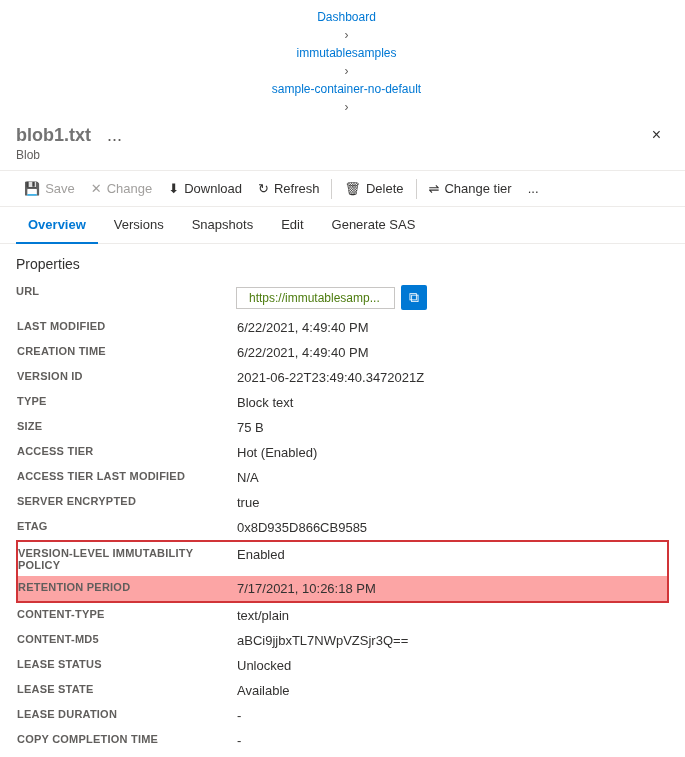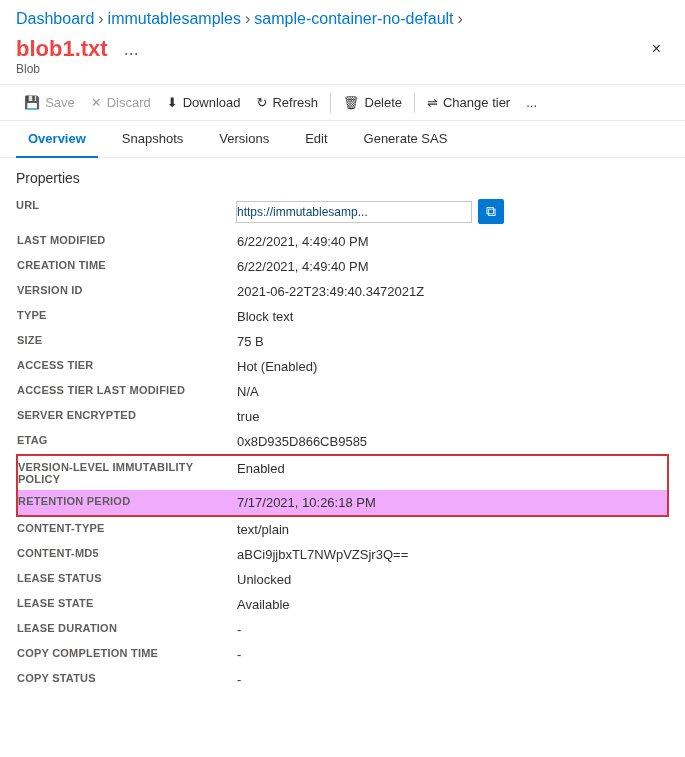--- a/index.html
+++ b/index.html
@@ -7,24 +7,25 @@
       font-family: 'Segoe UI', Arial, sans-serif;
       font-size: 13px;
       background: #fff;
       color: #323130;
       width: 685px;
       min-height: 757px;
     }
     .breadcrumb {
       display: flex;
       align-items: center;
-      padding: 10px 16px 4px 16px;
-      font-size: 16px;
+      padding: 10px 16px 4px 24px;
+      font-size: 12px;
       color: #0078d4;
       gap: 4px;
+      flex-direction: column;
     }
     .breadcrumb span.separator {
       color: #605e5c;
     }
     .breadcrumb a {
       color: #0078d4;
       text-decoration: none;
       cursor: pointer;
     }
     .title-row {
@@ -32,23 +33,23 @@
       align-items: center;
       justify-content: space-between;
       padding: 4px 16px 0 16px;
     }
     .title-left {
       display: flex;
       align-items: center;
       gap: 10px;
     }
     .page-title {
-      font-size: 22px;
+      font-size: 18px;
       font-weight: 600;
-      color: #ef4444;
+      color: #737373;
     }
     .ellipsis-btn {
       color: #605e5c;
       cursor: pointer;
       font-size: 18px;
       padding: 2px 6px;
       border: none;
       background: none;
     }
     .subtitle {
@@ -95,21 +96,21 @@
       margin: 0 4px;
     }
     .toolbar-icon {
       font-size: 13px;
     }
     .tabs {
       display: flex;
       align-items: center;
       padding: 0 16px;
       border-bottom: 1px solid #edebe9;
-      gap: 12px;
+      gap: 4px;
     }
     .tab {
       padding: 10px 12px;
       cursor: pointer;
       font-size: 13px;
       color: #323130;
       border-bottom: 2px solid transparent;
       margin-bottom: -1px;
     }
     .tab.active {
@@ -147,24 +148,24 @@
       color: #323130;
       font-size: 13px;
     }
     .url-cell {
       display: flex;
       align-items: center;
       gap: 6px;
     }
     .url-input {
       border: 1px solid #c8c6c4;
-      padding: 3px 0;
+      padding: 3px 12px;
       font-size: 12px;
-      color: #0c4a6e;
-      width: 236px;
+      color: #4d7c0f;
+      width: 159px;
       background: #fff;
     }
     .copy-btn {
       background: #0078d4;
       border: none;
       cursor: pointer;
       color: #fff;
       padding: 4px 8px;
       font-size: 14px;
       border-radius: 2px;
@@ -202,21 +203,21 @@
 </div>
 <div class="subtitle">Blob</div>
 
 <div class="toolbar">
   <button class="toolbar-btn disabled">
     <span class="toolbar-icon">💾</span>
     <span>Save</span>
   </button>
   <button class="toolbar-btn disabled">
     <span class="toolbar-icon">✕</span>
-    <span>Discard</span>
+    <span>Change</span>
   </button>
   <button class="toolbar-btn">
     <span class="toolbar-icon">⬇</span>
     <span>Download</span>
   </button>
   <button class="toolbar-btn">
     <span class="toolbar-icon">↻</span>
     <span>Refresh</span>
   </button>
   <div class="toolbar-separator"></div>
@@ -229,22 +230,22 @@
     <span class="toolbar-icon">⇌</span>
     <span>Change tier</span>
   </button>
   <button class="toolbar-btn">
     <span>...</span>
   </button>
 </div>
 
 <div class="tabs">
   <div class="tab active">Overview</div>
+  <div class="tab">Versions</div>
   <div class="tab">Snapshots</div>
-  <div class="tab">Versions</div>
   <div class="tab">Edit</div>
   <div class="tab">Generate SAS</div>
 </div>
 
 <div class="content">
   <div class="section-title">Properties</div>
 
   <table class="properties-table">
     <tbody>
 
@@ -295,21 +296,21 @@
           <td>true</td>
         </tr>
         <tr>
           <td>ETAG</td>
           <td>0x8D935D866CB9585</td>
         </tr>
         <tr style="background: rgb(255, 255, 255);">
           <td style="border-left: 2px solid rgb(209, 52, 56); border-top: 2px solid rgb(209, 52, 56);">VERSION-LEVEL IMMUTABILITY POLICY</td>
           <td style="border-right: 2px solid rgb(209, 52, 56); border-top: 2px solid rgb(209, 52, 56);">Enabled</td>
         </tr>
-        <tr style="background: #f0abfc; margin-top: 28px;">
+        <tr style="background: #fca5a5; margin-top: 28px;">
           <td style="border-left: 2px solid rgb(209, 52, 56); border-bottom: 2px solid rgb(209, 52, 56);">RETENTION PERIOD</td>
           <td style="border-right: 2px solid rgb(209, 52, 56); border-bottom: 2px solid rgb(209, 52, 56);">7/17/2021, 10:26:18 PM</td>
         </tr>
         <tr>
           <td>CONTENT-TYPE</td>
           <td>text/plain</td>
         </tr>
         <tr>
           <td>CONTENT-MD5</td>
           <td>aBCi9jjbxTL7NWpVZSjr3Q==</td>

